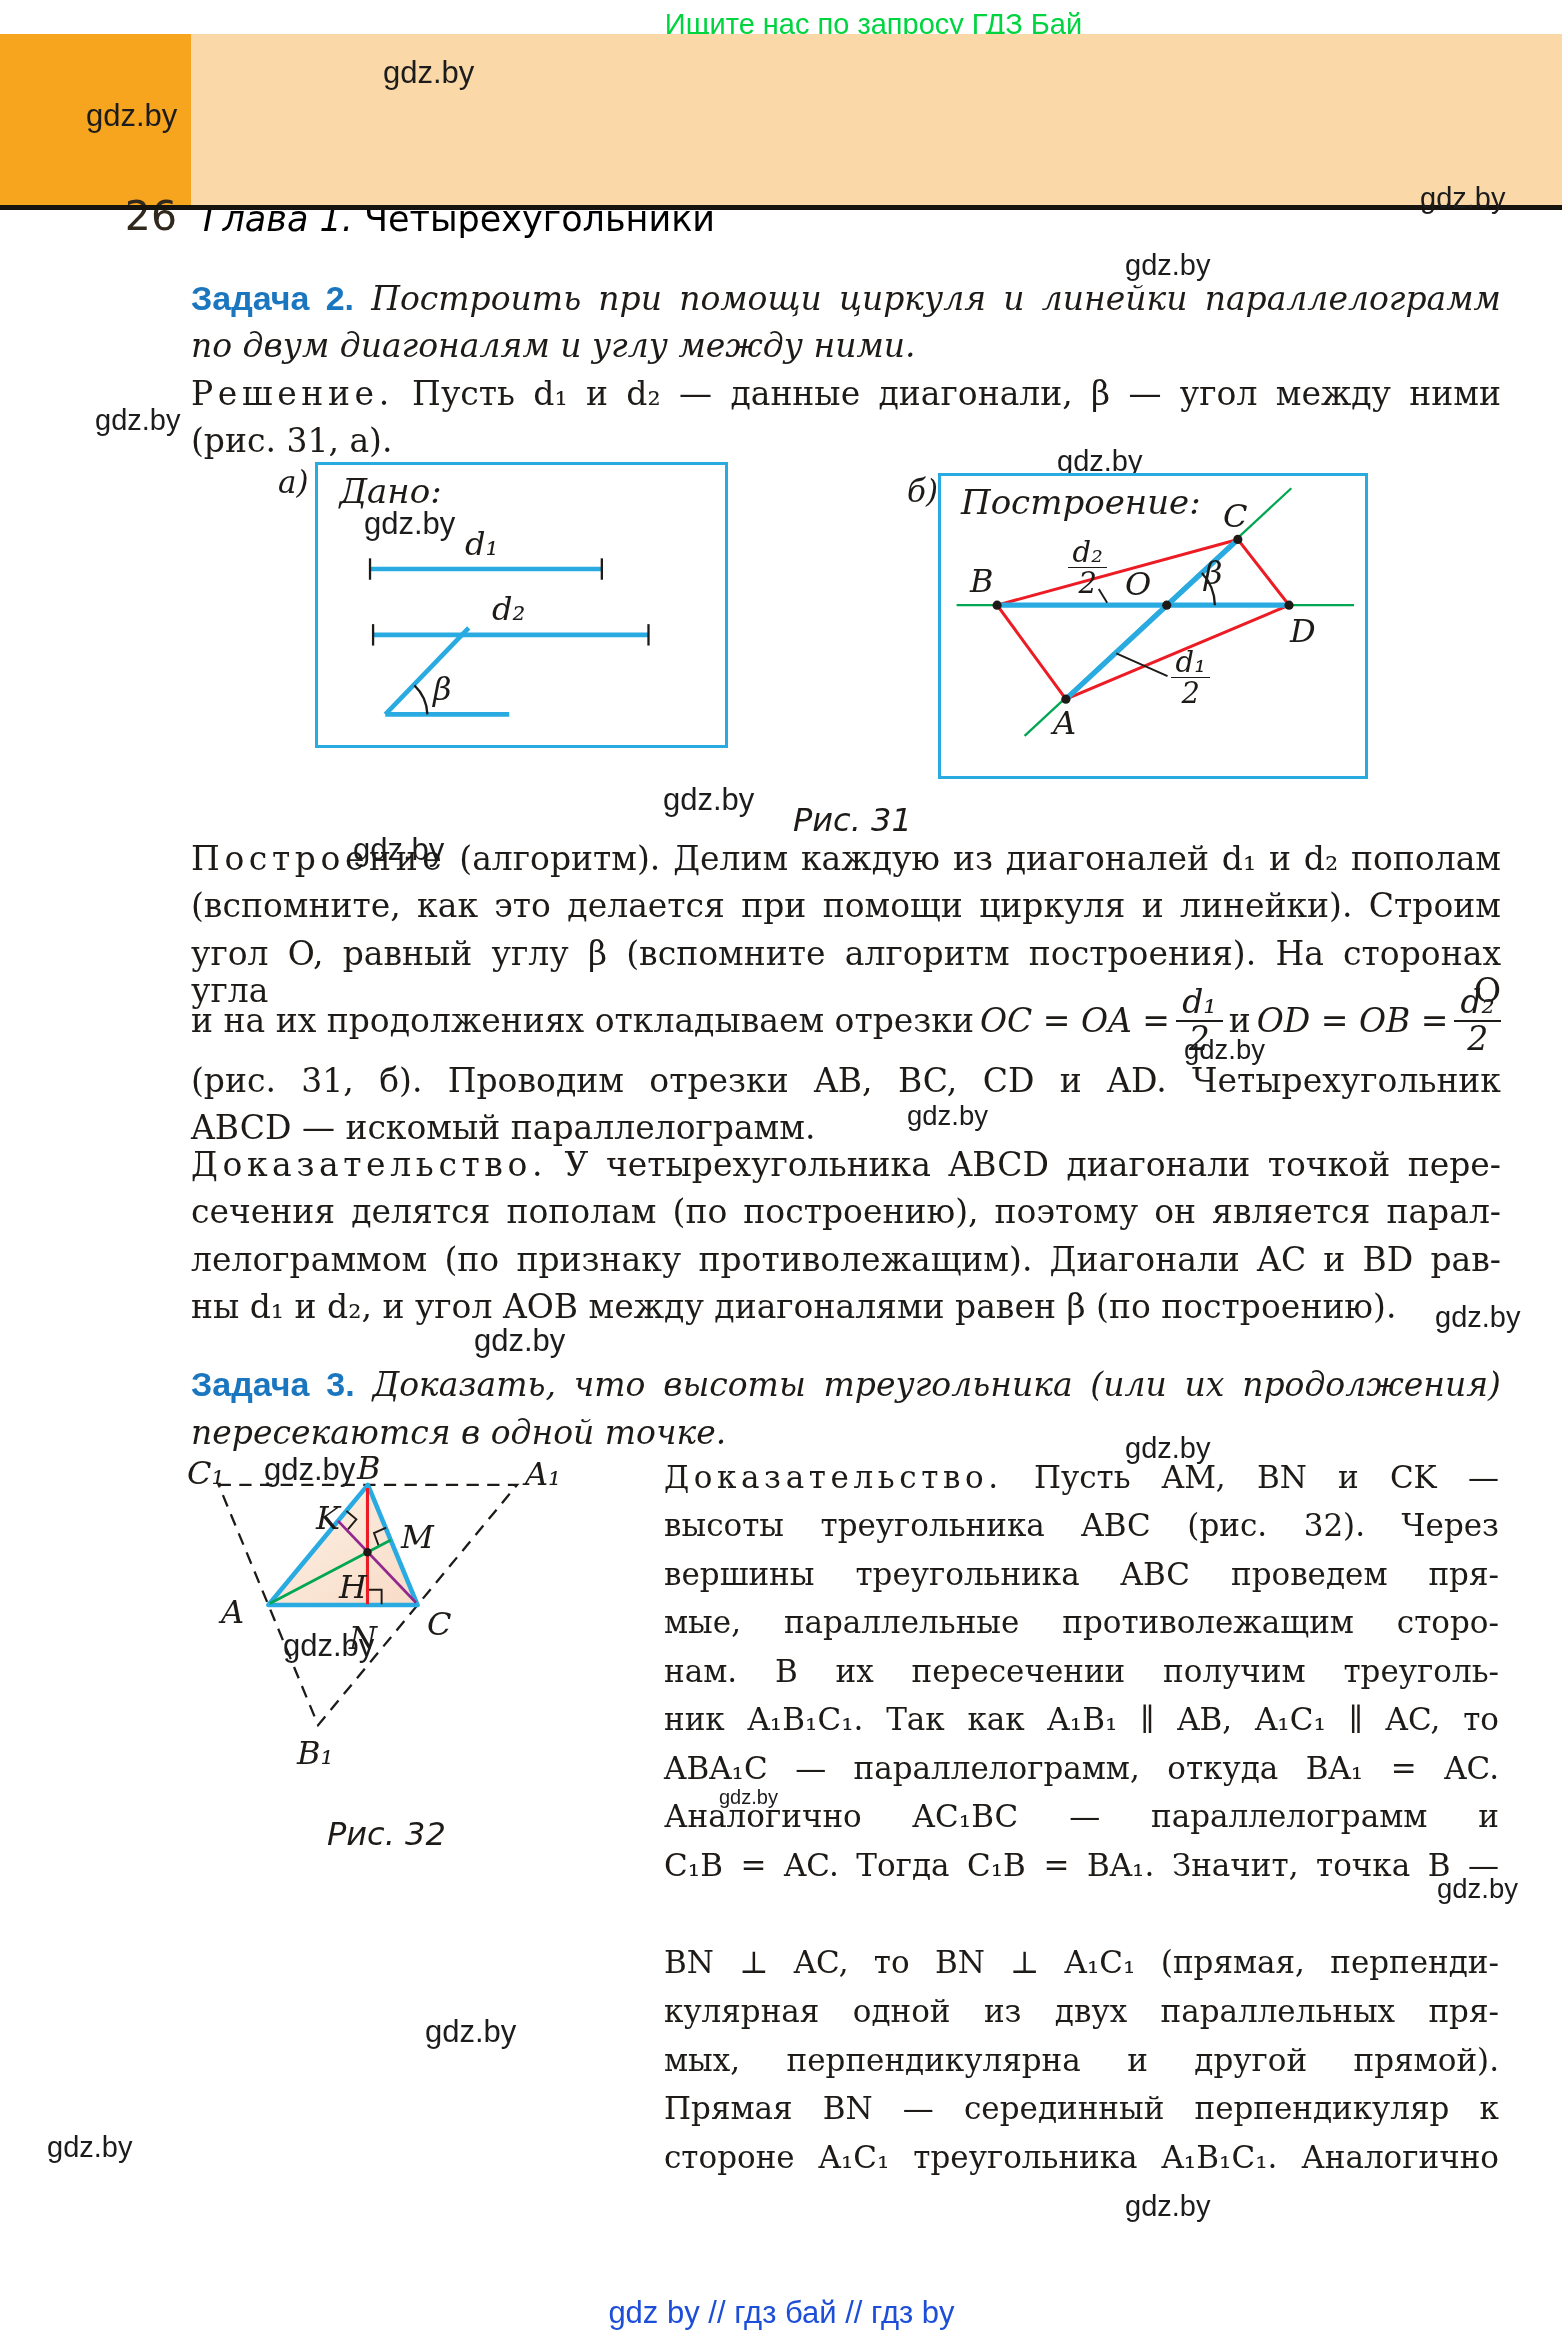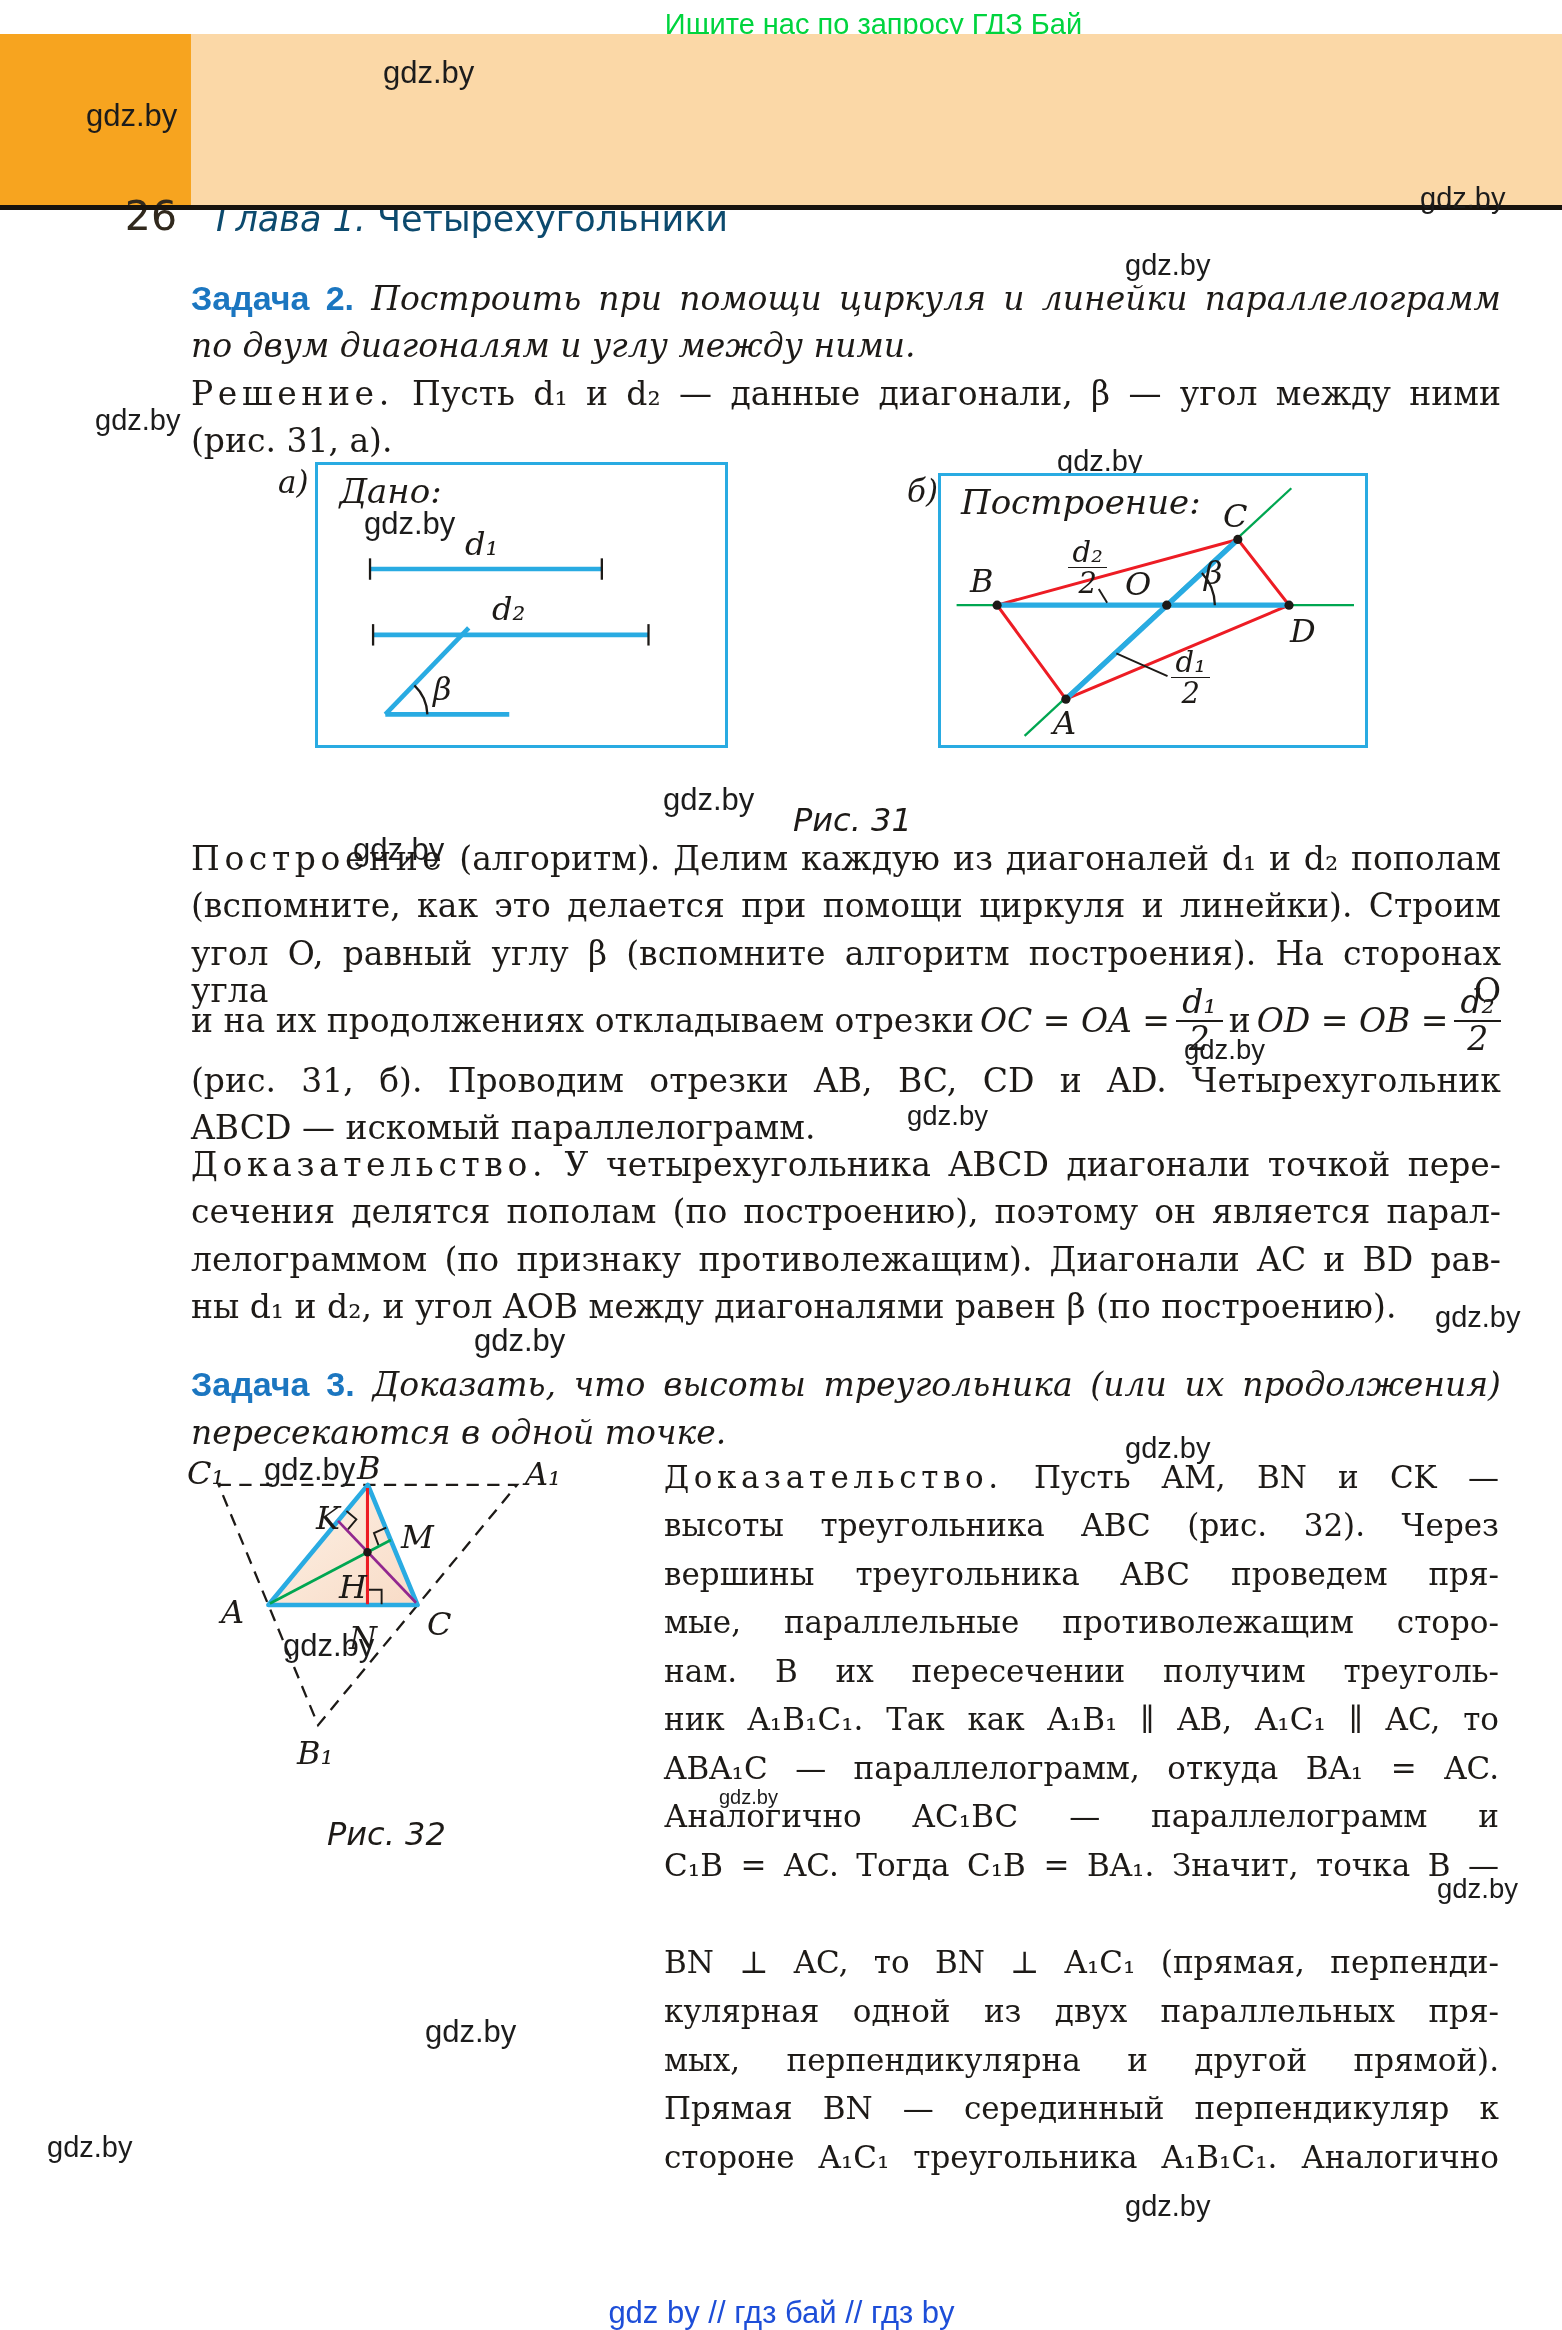--- a/index.html
+++ b/index.html
@@ -7,21 +7,21 @@
   .page{position:relative;width:1563px;height:2330px;overflow:hidden;background:#fff;color:#1d1a17;}
 
   
   .green-banner{position:absolute;left:0;top:7.7px;width:1563px;padding-left:184px;box-sizing:border-box;
     text-align:center;font:29px "Liberation Sans",sans-serif;color:#00d43e;}
   .band{position:absolute;left:0;top:34px;width:1563px;height:171px;background:#fbd8a7;}
   .band-dark{position:absolute;left:0;top:0;width:191px;height:171px;background:#f7a41f;}
   .band-rule{position:absolute;left:0;top:205px;width:1563px;height:5.4px;background:#17130e;}
   .page-num{position:absolute;left:0;top:158px;width:177px;text-align:right;
     font:41px "DejaVu Sans",sans-serif;color:#31291d;}
-  .chapter{position:absolute;left:216px;top:165px;font:35px "DejaVu Sans",sans-serif;color:#0c4a6e;text-align:center;}
+  .chapter{position:absolute;left:203px;top:165px;font:35px "DejaVu Sans",sans-serif;color:#000000;text-align:center;}
   .chapter .it{font-style:italic;}
 
   
   .wm{position:absolute;font-family:"Liberation Sans",sans-serif;color:#1c1c1c;white-space:nowrap;}
 
   
   .bl{position:absolute;left:191px;width:1310px;font-size:33px;line-height:37px;color:#1d1a17;}
   .just{text-align:justify;text-align-last:justify;}
   .rl{position:absolute;left:664px;width:835px;font-size:31px;line-height:35px;
       text-align:justify;text-align-last:justify;color:#1d1a17;}
@@ -89,21 +89,21 @@
     </svg>
     <div class="figtitle" style="left:21.4px;top:6.1px;">Дано:</div>
     <div class="wm" style="left:46px;top:41px;font-size:31px;">gdz.by</div>
     <div class="flabel" style="left:147px;top:60px;">d₁</div>
     <div class="flabel" style="left:174px;top:125px;">d₂</div>
     <div class="flabel" style="left:115px;top:205px;">β</div>
   </div>
 
   <div class="wm" style="left:1057px;top:445px;font-size:29px;">gdz.by</div>
   <div class="figtag" style="left:907px;top:473px;">б)</div>
-  <div class="figbox" style="left:938px;top:473px;width:430px;height:275px;">
+  <div class="figbox" style="left:938px;top:473px;width:430px;height:306px;">
     <svg width="424" height="269" viewBox="0 0 554 352">
       <line x1="20" y1="169" x2="540" y2="169" stroke="#00a651" stroke-width="3"></line>
       <line x1="109" y1="340" x2="458" y2="16" stroke="#00a651" stroke-width="3"></line>
       <polygon points="73,169 388,83 455,169 163,292" fill="none" stroke="#ed1c24" stroke-width="4"></polygon>
       <line x1="73" y1="169" x2="455" y2="169" stroke="#29abe2" stroke-width="7"></line>
       <line x1="163" y1="292" x2="388" y2="83" stroke="#29abe2" stroke-width="7"></line>
       <path d="M 358 169 A 63 63 0 0 0 341 127" fill="none" stroke="#1d1a17" stroke-width="3"></path>
       <line x1="206" y1="148" x2="217" y2="166" stroke="#1d1a17" stroke-width="2.5"></line>
       <line x1="296" y1="262" x2="229" y2="232" stroke="#1d1a17" stroke-width="2.5"></line>
       <circle cx="73" cy="169" r="6" fill="#1d1a17"></circle>

